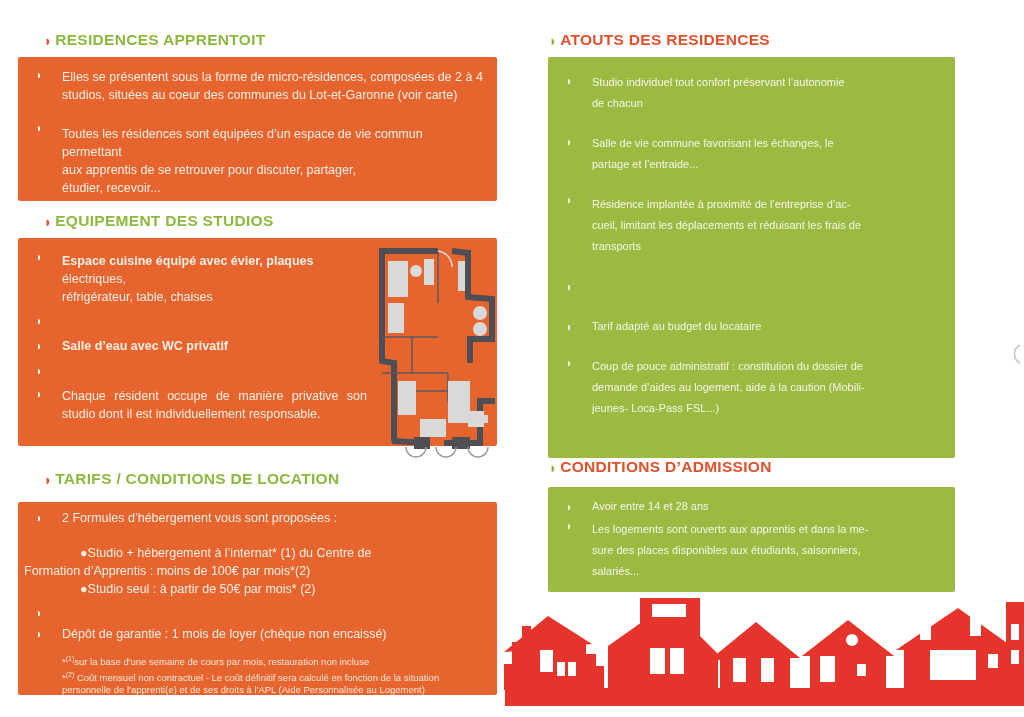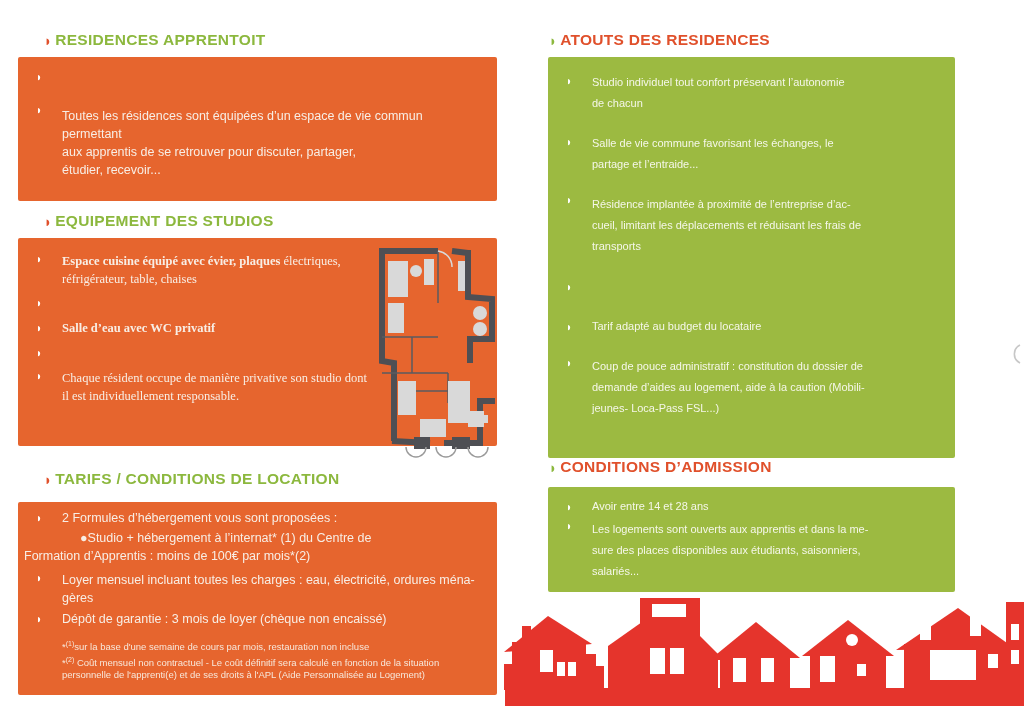--- a/index.html
+++ b/index.html
@@ -24,21 +24,21 @@
   .box.green{background:#9CBA41;color:#F5F7E9;}
   
   .row{display:flex;padding:0 14px 0 18px;}
   .mark{flex:none;width:26px;font-size:10px;line-height:18px;color:#FDFDFD;transform:scaleY(1.2);}
   .txt{flex:1;font-size:12.5px;line-height:18px;}
   .green .mark{line-height:21px;}
   .green .txt{font-size:11px;line-height:21px;}
   .pre{white-space:pre-line;}
   .just{text-align:justify;}
   .bold{font-weight:bold;}
-  .eq .txt{max-width:305px;font-family:Liberation Serif, serif;}
+  .eq .txt{max-width:305px;}
   
   .optline{font-size:12.5px;line-height:18px;padding-left:62px;}
   .optline.outdent{padding-left:6px;}
   
   .fnotes{margin:10px 14px 0 44px;}
   .fn{font-size:9.5px;line-height:12.5px;color:#F7E7DA;}
   .fn .fn-sup{font-size:7px;vertical-align:super;}
   
   .plan,.village,.staple{position:absolute;}
 </style>
@@ -46,20 +46,21 @@
 <body>
 
 <div class="heading hd-green" style="left:44px;top:31px;">
   <span class="hmark mk-orange">◗</span>
   <span>RESIDENCES APPRENTOIT</span>
 </div>
 
 <div class="box orange" style="left:18px;top:57px;width:479px;height:133px;padding-top:11px;">
   <div class="row">
     <span class="mark">◗</span>
+    <div class="txt just">Elles se présentent sous la forme de micro-résidences, composées de 2 à 4 studios, situées au coeur des communes du Lot-et-Garonne (voir carte)</div>
   </div>
   <div class="row" style="margin-top:21px;">
     <span class="mark">◗</span>
     <div class="txt pre">Toutes les résidences sont équipées d’un espace de vie commun  permettant
 aux apprentis de se retrouver pour discuter, partager,
 étudier, recevoir...</div>
   </div>
 </div>
 
 <div class="heading hd-green" style="left:44px;top:212px;">
@@ -139,30 +140,29 @@
 <div class="heading hd-green" style="left:44px;top:470px;">
   <span class="hmark mk-orange">◗</span>
   <span>TARIFS / CONDITIONS DE LOCATION</span>
 </div>
 
 <div class="box orange" style="left:18px;top:502px;width:479px;height:186px;padding-top:7px;">
   <div class="row">
     <span class="mark">◗</span>
     <div class="txt">2 Formules d’hébergement vous sont proposées :</div>
   </div>
-  <div class="optline" style="margin-top:2px;">●Studio + hébergement à l’internat* (1) du Centre de</div>
+  <div class="optline" style="margin-top:17px;">●Studio + hébergement à l’internat* (1) du Centre de</div>
   <div class="optline outdent">Formation d’Apprentis : moins de 100€ par mois*(2)</div>
+  <div class="optline">●Studio seul : à partir de 50€ par mois* (2)</div>
   <div class="row" style="margin-top:6px;">
     <span class="mark">◗</span>
-    <div class="txt pre just">Loyer mensuel incluant toutes les charges : eau, électricité, ordures ména-
-gères</div>
   </div>
   <div class="row" style="margin-top:3px;">
     <span class="mark">◗</span>
-    <div class="txt">Dépôt de garantie : 3 mois de loyer (chèque non encaissé)</div>
+    <div class="txt">Dépôt de garantie : 1 mois de loyer (chèque non encaissé)</div>
   </div>
   <div class="fnotes">
     <div class="fn"><span>*</span><span class="fn-sup">(1)</span><span>sur la base d'une semaine de cours par mois,  restauration non incluse</span></div>
     <div class="fn"><span>*</span><span class="fn-sup">(2)</span><span> Coût mensuel non contractuel - Le coût définitif sera calculé en fonction de la situation personnelle de l'apprenti(e) et de ses droits à l'APL (Aide Personnalisée au Logement)</span></div>
   </div>
 </div>
 
 <div class="heading hd-orange" style="left:549px;top:31px;">
   <span class="hmark mk-green">◗</span>
   <span>ATOUTS DES RESIDENCES</span>

